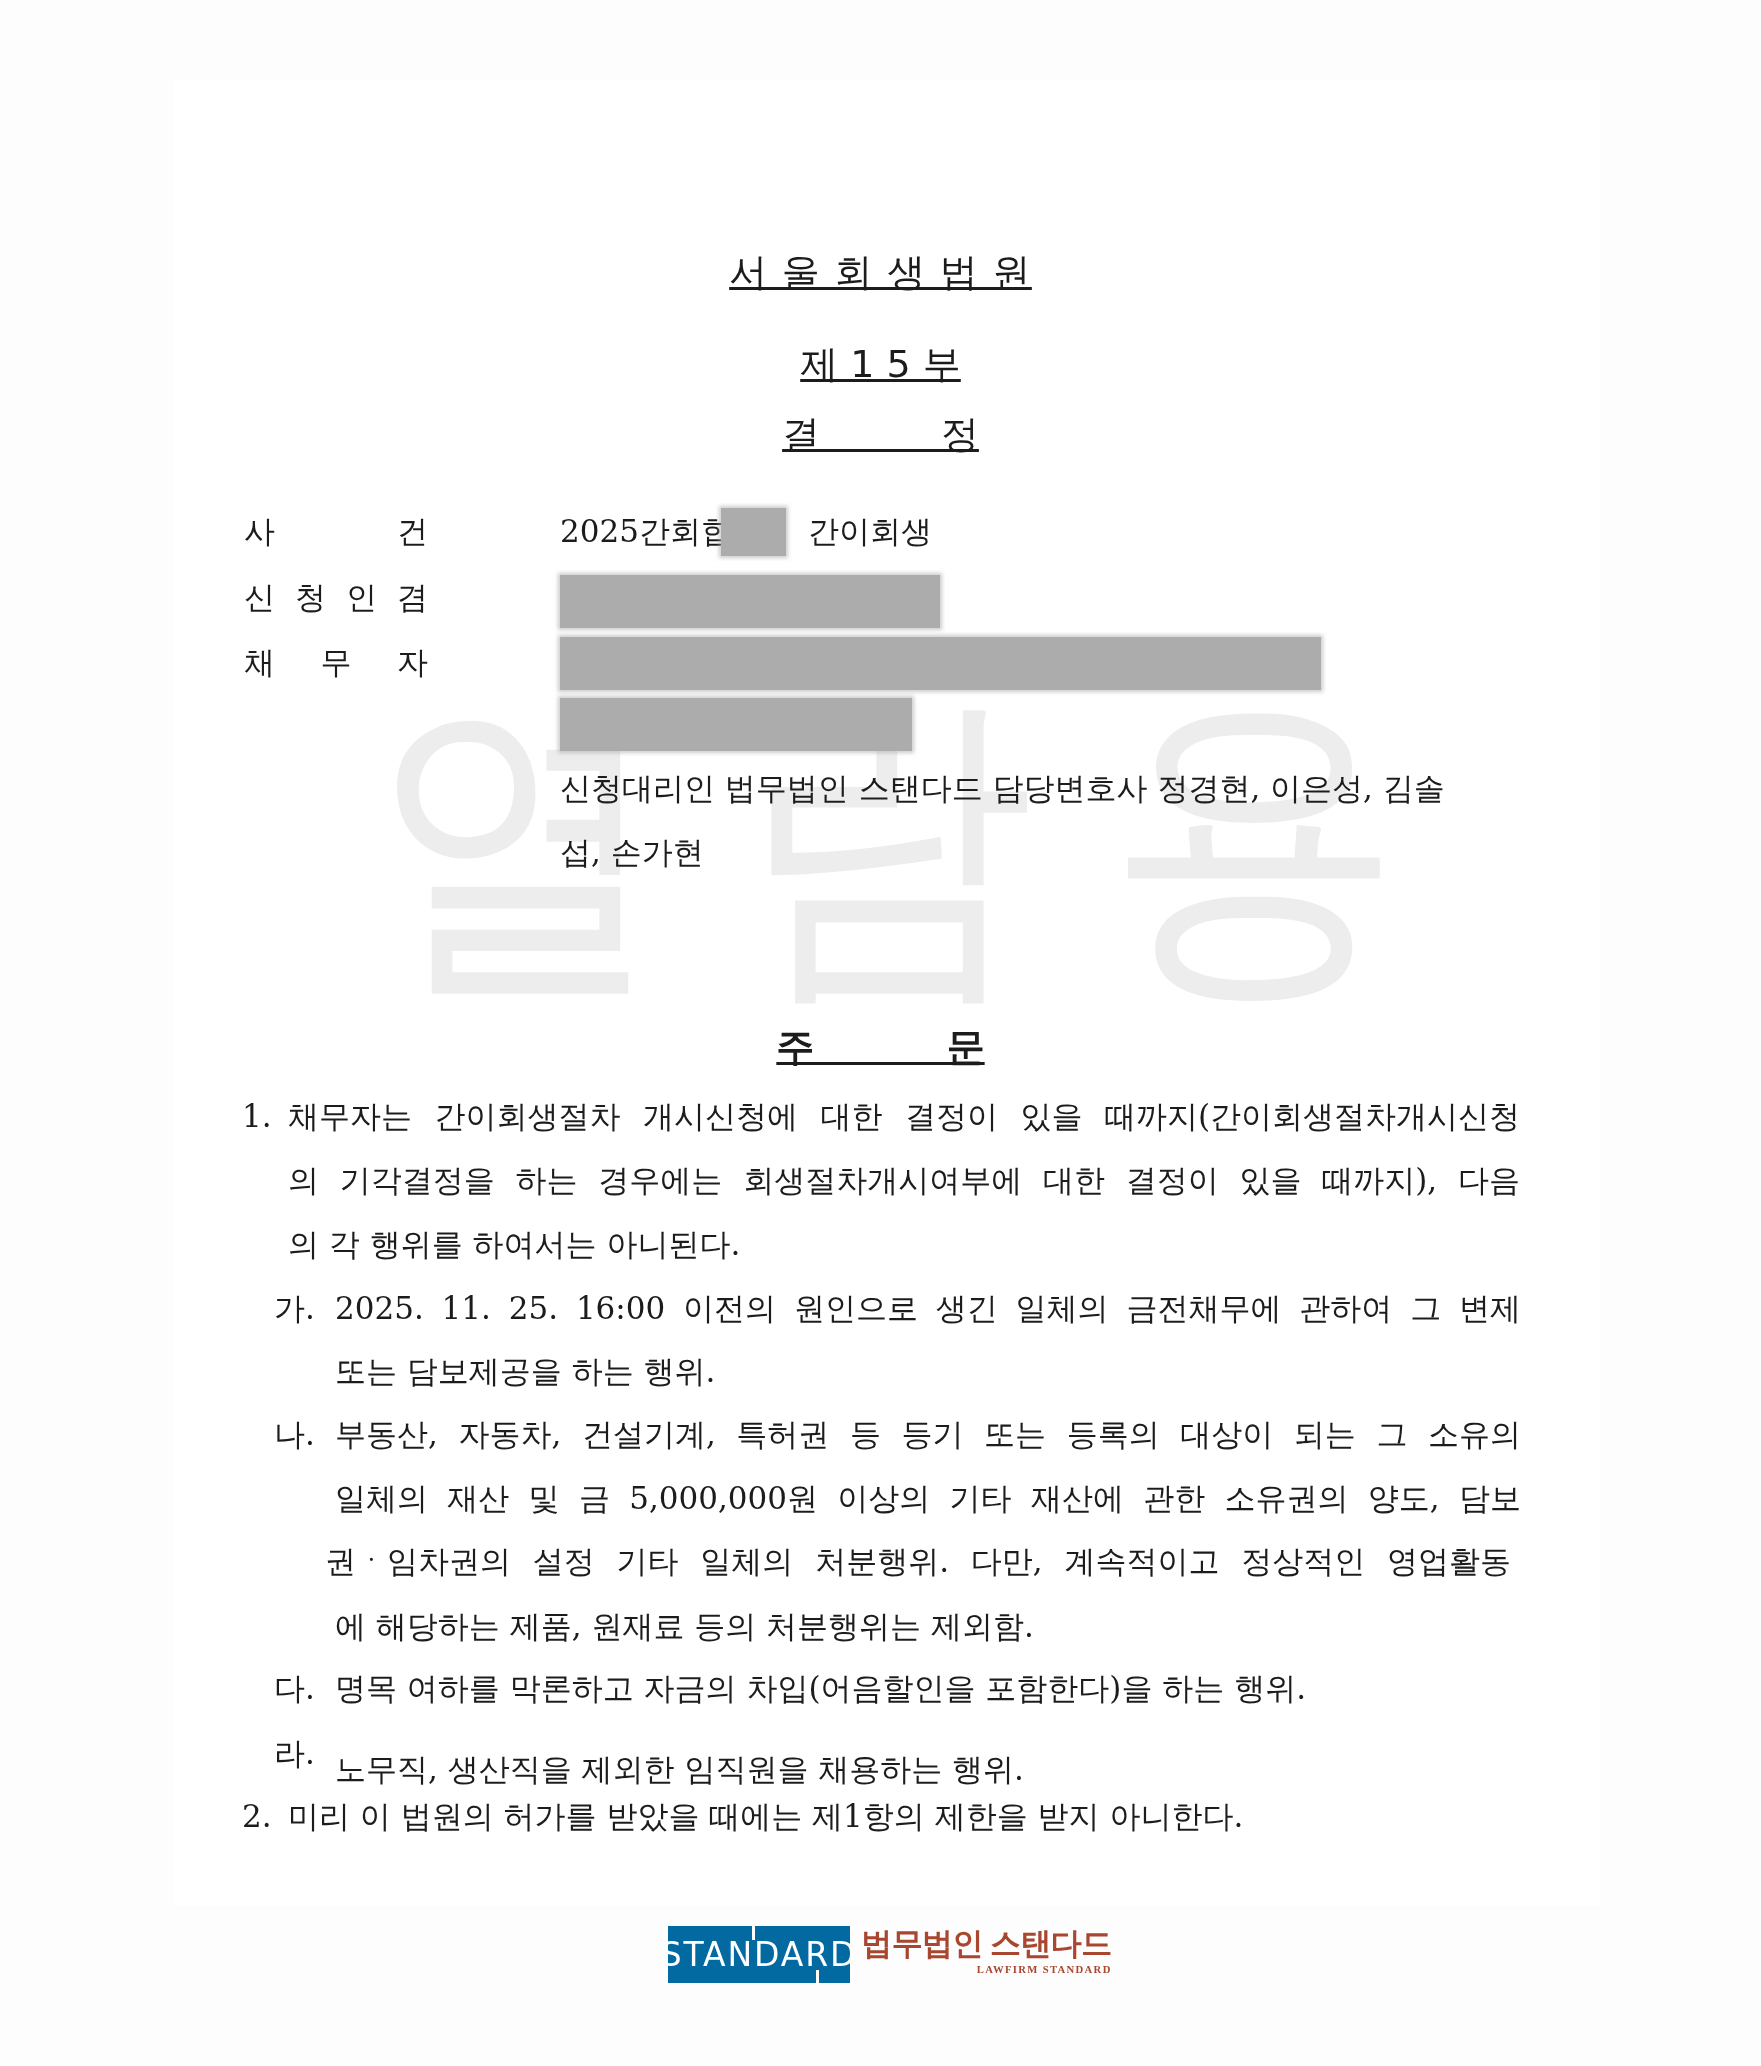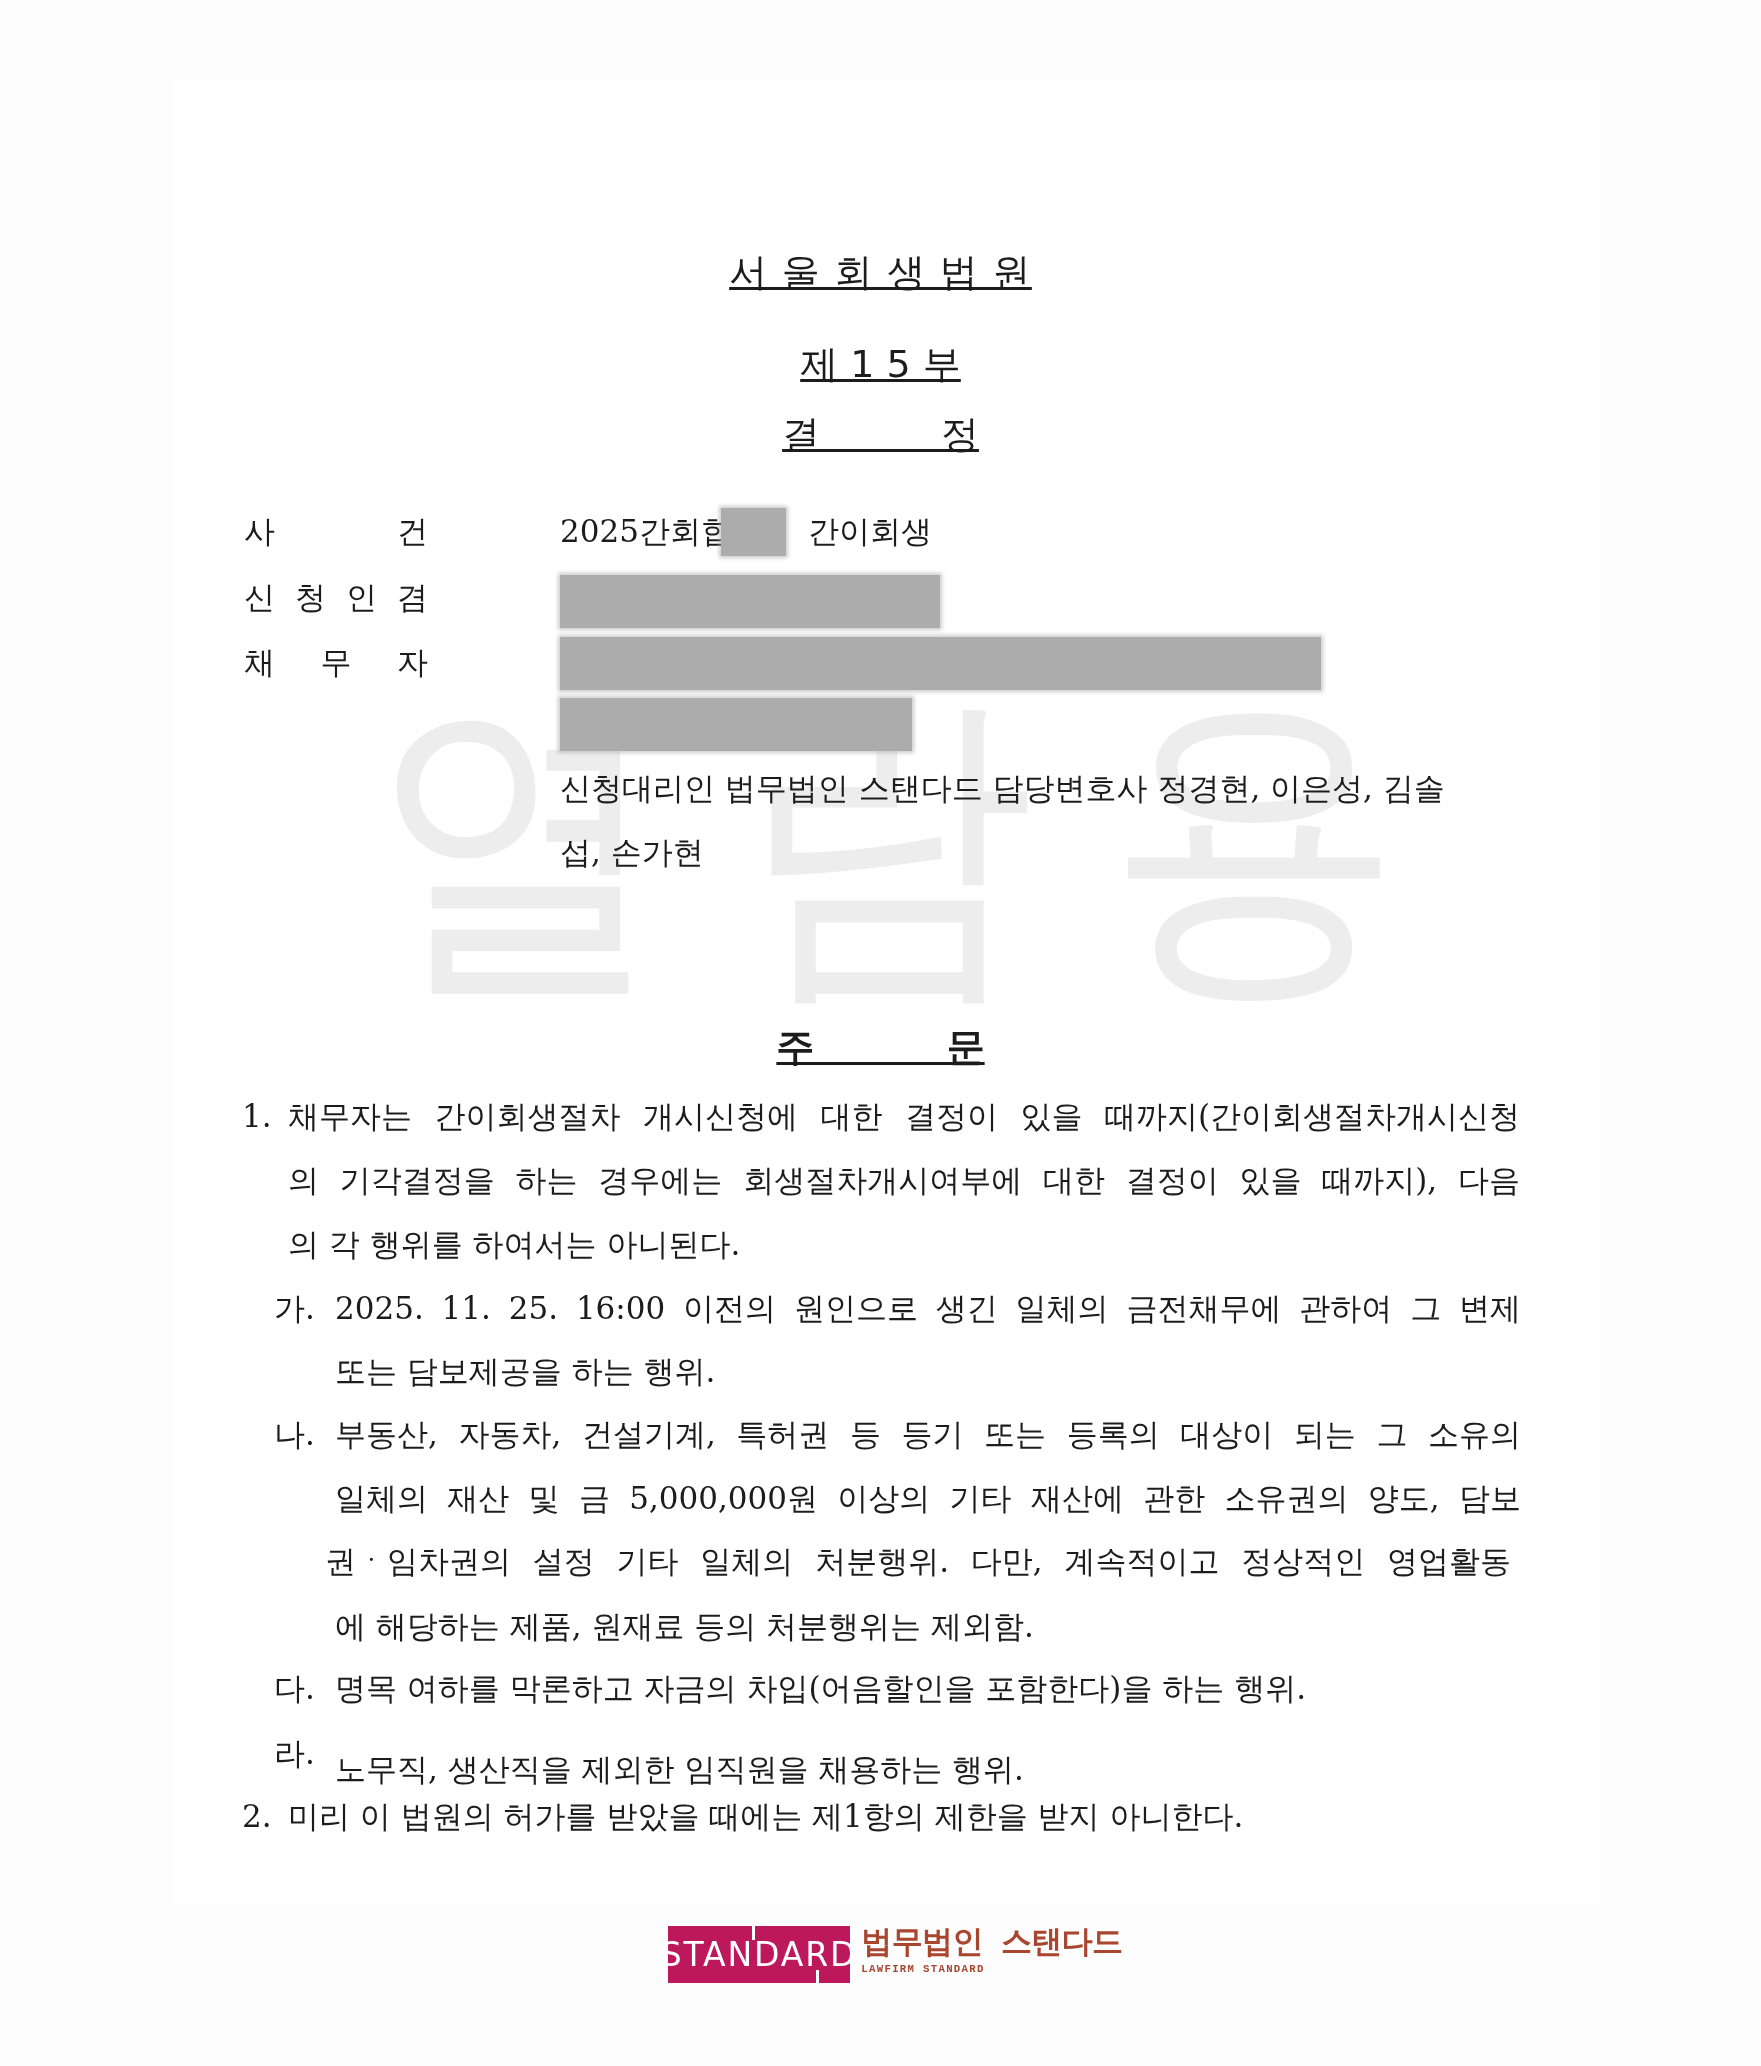--- a/index.html
+++ b/index.html
@@ -41,28 +41,28 @@
   .heading { top: 1025px; font-weight: bold; }
   .label { position: absolute; width: 189px; display: flex; justify-content: space-between; font-size: 31px; line-height: 38px; }
   .redact {
     position: absolute; background: #acacac;
     box-shadow: 0 0 3.8px 1.9px rgba(172,172,172,0.6);
   }
   .just { display: flex; justify-content: space-between; width: 937px; }
   .just.w2 { width: 971px; }
   .logo { position: absolute; left: 668px; top: 1926px; height: 57px; display: flex; align-items: stretch; }
   .logo-box {
-    width: 182px; height: 57px; background: #be185d; position: relative;
+    width: 182px; height: 57px; background: #0369a1; position: relative;
     display: flex; align-items: center; justify-content: center;
     color: #ffffff; font-family: "DejaVu Sans", sans-serif;
     font-size: 33px; letter-spacing: 1.9px; font-weight: normal;
   }
   .logo-box .notch { position: absolute; top: 0; left: 84px; width: 2.5px; height: 14px; background: #fff; }
   .logo-box .notch2 { position: absolute; bottom: 0; left: 148px; width: 2.5px; height: 12.6px; background: #fff; }
-  .logo-text { margin-left: 11.3px; display: flex; flex-direction: column; justify-content: flex-start; color: #a84630; font-family: Liberation Mono, monospace; }
+  .logo-text { margin-left: 11.3px; display: flex; flex-direction: column; justify-content: flex-start; color: #a84630; font-family: Liberation Serif, serif; text-align: right; }
   .logo-ko { font-size: 31px; line-height: 36px; font-weight: bold; letter-spacing: -0.6px; }
   .logo-en { font-size: 10.7px; line-height: 14px; letter-spacing: 1.3px; font-weight: bold; }
 </style>
 </head>
 <body>
 
 <div class="card"></div>
 
 <div class="watermark">
   <span>열</span>

